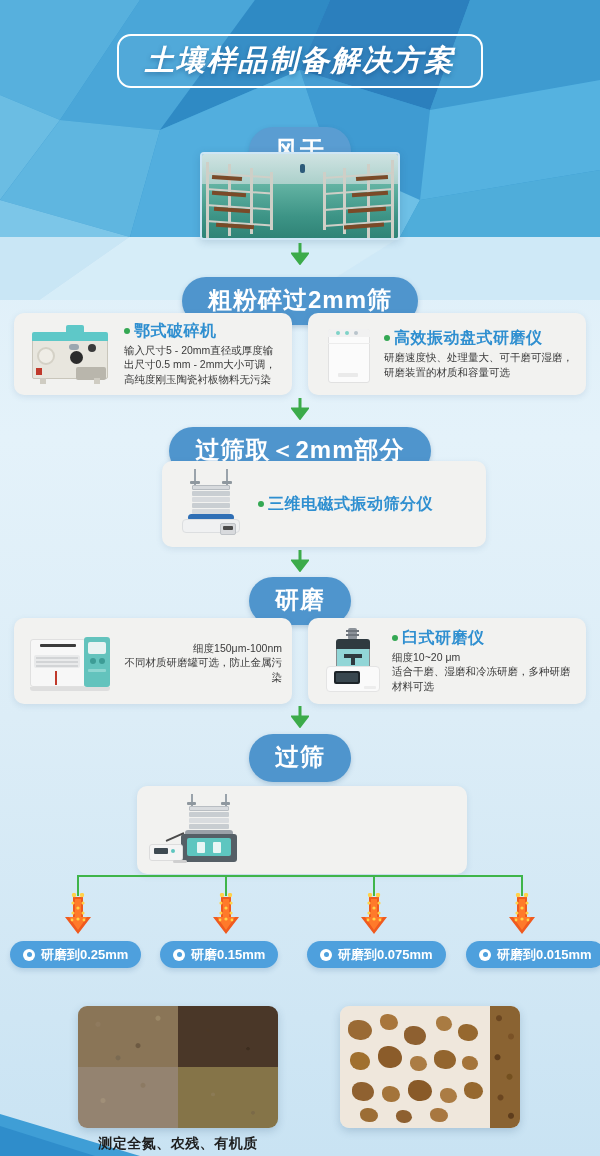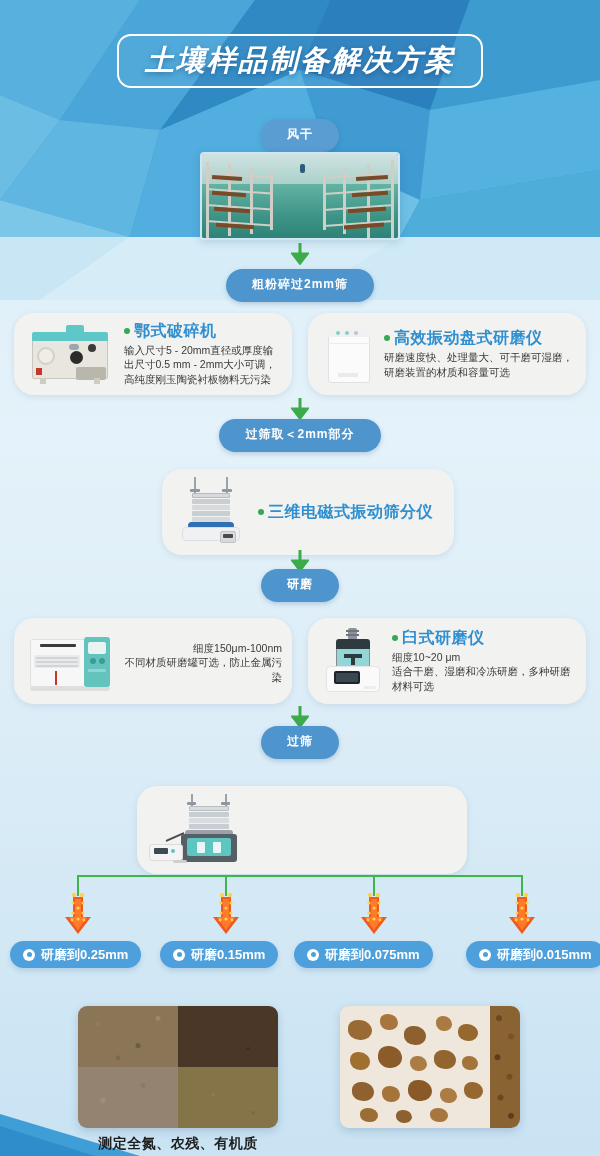--- a/index.html
+++ b/index.html
@@ -30,25 +30,25 @@
     background:rgba(255,255,255,0.04);
   }
   .title-text{
     font-size:29px; font-weight:bold; color:#ffffff; letter-spacing:2px;
     line-height:1.05; white-space:nowrap;
     text-shadow:0 2px 5px rgba(10,60,110,.45);
   }
 
   
   .pill{
-    position:relative; margin:0 auto;
+    position:relative; margin:8px auto;
     display:block; width:max-content;
     background:#4f95cd; color:#fff; font-weight:bold;
     border-radius:999px; padding:7px 26px 9px 26px;
-    font-size:12px; letter-spacing:1px; white-space:nowrap;
+    font-size:24px; letter-spacing:1px; white-space:nowrap;
     box-shadow:0 2px 5px rgba(40,90,140,.25);
   }
   .pill.on-photo{ background:#5a9dd2; }
   .pill-wrap{ position:absolute; left:0; width:600px; text-align:center; }
 
   
   .photo{
     position:absolute; border-radius:4px; overflow:hidden;
     box-shadow:0 2px 8px rgba(40,80,120,.2);
   }
@@ -63,21 +63,21 @@
   
   .arrow-down{
     position:absolute; left:50%; transform:translateX(-50%);
     width:18px; height:22px;
   }
 
   
   .card{
     position:absolute;
     background:#f2f2f0;
-    border-radius:20px;
+    border-radius:10px;
     box-shadow:0 2px 6px rgba(60,100,140,.13);
     display:flex; align-items:center;
     padding:8px 10px;
   }
   .card-img{ flex:0 0 auto; position:relative; }
   .card-body{ flex:1 1 auto; padding-left:4px; min-width:0; }
   .card-title{
     color:#2f8fd0; font-weight:bold; font-size:16px;
     letter-spacing:.5px; white-space:nowrap; line-height:1.15;
     display:flex; align-items:center;
@@ -257,21 +257,21 @@
   </div>
 
   <svg class="arrow-down" style="top:398px;" viewBox="0 0 18 22">
     <path d="M9 0 L9 13 M9 20 L2 11 L16 11 Z" stroke="#3cab4a" stroke-width="3" fill="#3cab4a"></path>
   </svg>
 
   <div class="pill-wrap" style="top:419px;">
     <div class="pill">过筛取＜2mm部分</div>
   </div>
 
-  <div class="card" style="left:162px; top:461px; width:292px; height:86px;margin-top:8px;">
+  <div class="card" style="left:162px; top:461px; width:324px; height:86px;">
     <div class="card-img dev" style="width:82px;height:74px;">
       <i style="left:22px;top:2px;width:2px;height:16px;background:#9aa3ab;"></i>
       <i style="left:54px;top:2px;width:2px;height:16px;background:#9aa3ab;"></i>
       <i style="left:18px;top:14px;width:10px;height:3px;background:#8f989f;border-radius:1px;"></i>
       <i style="left:50px;top:14px;width:10px;height:3px;background:#8f989f;border-radius:1px;"></i>
       <i style="left:20px;top:18px;width:38px;height:5px;background:#d7dadd;border:1px solid #b6bbc0;border-radius:1px;"></i>
       <i style="left:20px;top:24px;width:38px;height:5px;background:#c9ced2;border-radius:1px;"></i>
       <i style="left:20px;top:30px;width:38px;height:5px;background:#d7dadd;border-radius:1px;"></i>
       <i style="left:20px;top:36px;width:38px;height:5px;background:#c9ced2;border-radius:1px;"></i>
       <i style="left:20px;top:42px;width:38px;height:5px;background:#d7dadd;border-radius:1px;"></i>
@@ -435,21 +435,21 @@
   </svg>
 
   <div class="chip" style="left:10px; top:941px;">
     <span class="ring"></span>
     <span>研磨到0.25mm</span>
   </div>
   <div class="chip" style="left:160px; top:941px;">
     <span class="ring"></span>
     <span>研磨0.15mm</span>
   </div>
-  <div class="chip" style="left:294px; top:941px;">
+  <div class="chip" style="left:307px; top:941px;">
     <span class="ring"></span>
     <span>研磨到0.075mm</span>
   </div>
   <div class="chip" style="left:466px; top:941px;">
     <span class="ring"></span>
     <span>研磨到0.015mm</span>
   </div>
 
   <div class="sample" style="left:78px; top:1006px; width:200px; height:122px;">
     <div class="soil-quad">

